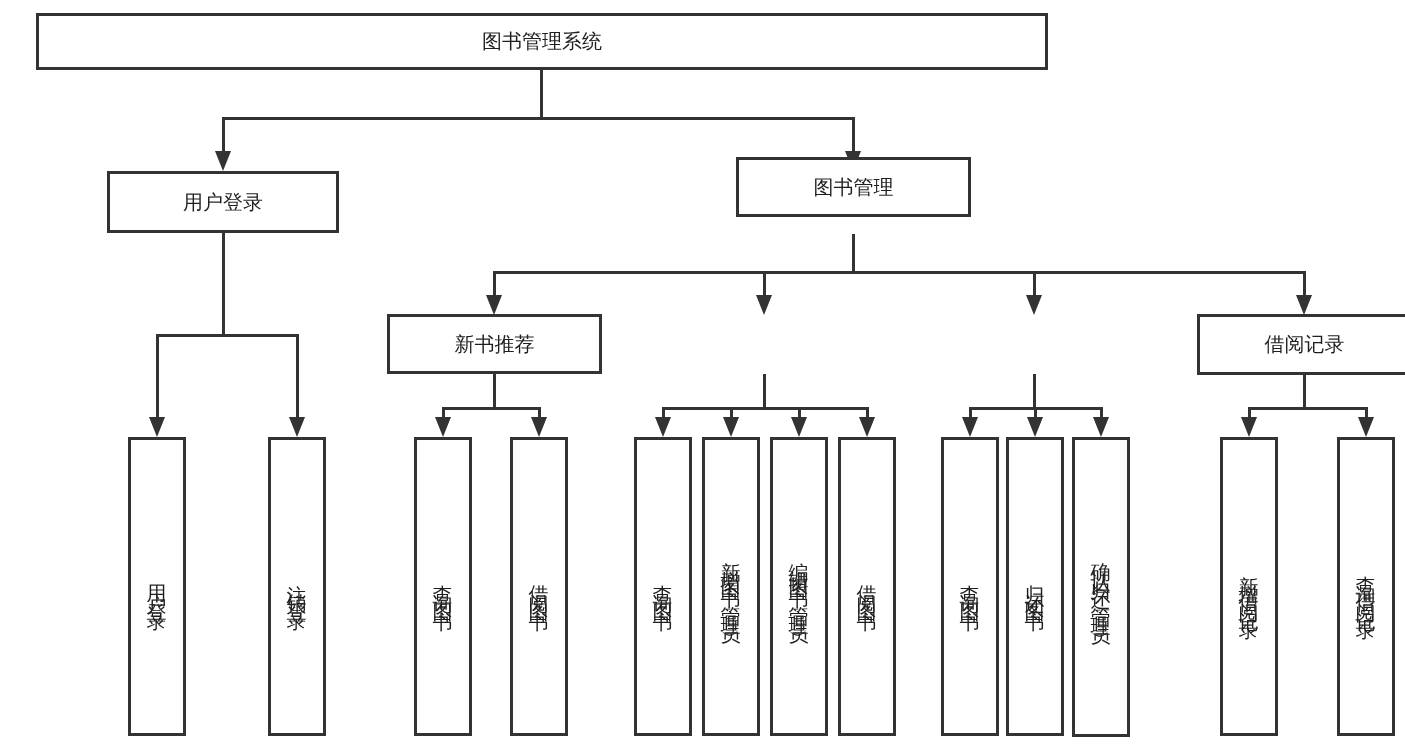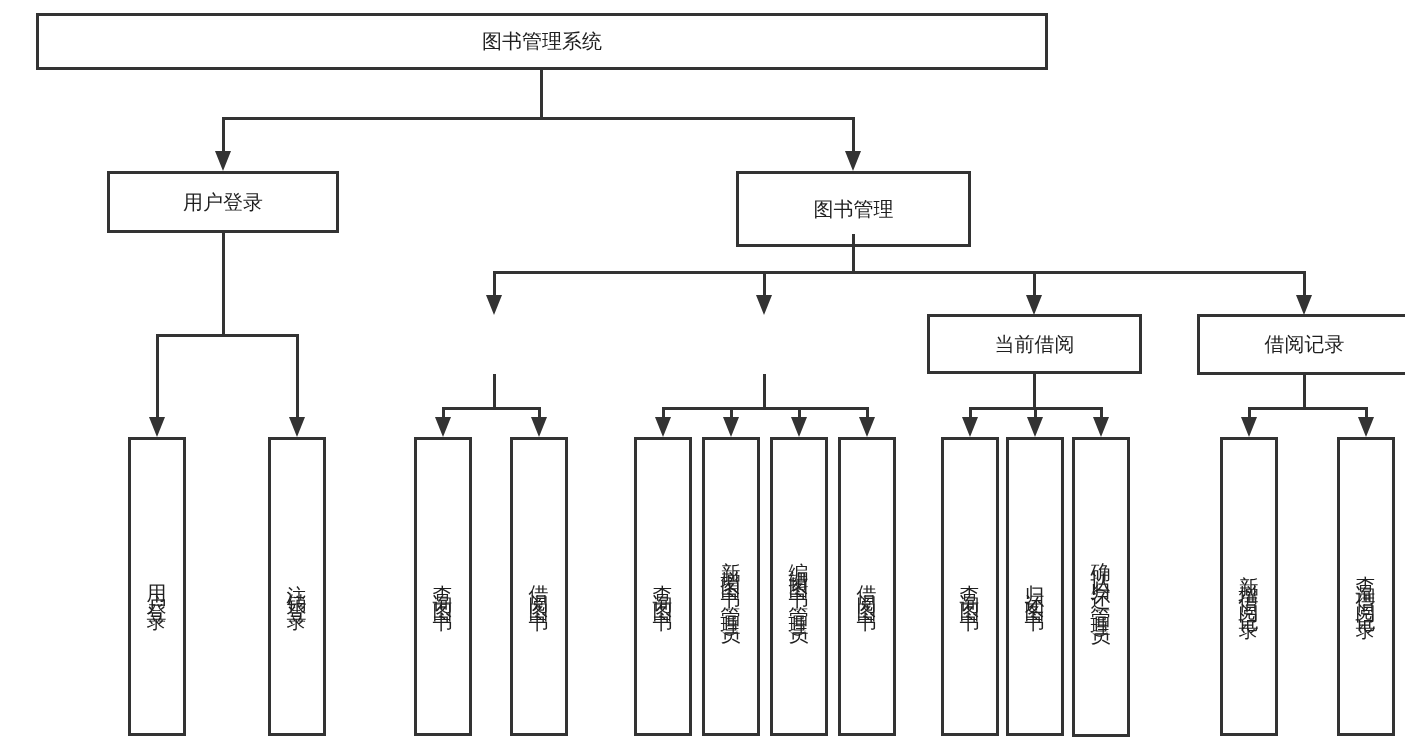--- a/index.html
+++ b/index.html
@@ -67,41 +67,41 @@
   <div class="box" style="left:12px;top:13px;width:1012px;height:57px">图书管理系统</div>
 
   <div class="vline" style="left:516px;top:70px;height:49px"></div>
   <div class="hline" style="left:198px;top:117px;width:633px"></div>
   <div class="vline" style="left:198px;top:117px;height:38px"></div>
   <div class="vline" style="left:828px;top:117px;height:38px"></div>
   <div class="arrow" style="left:191px;top:151px"></div>
   <div class="arrow" style="left:821px;top:151px"></div>
 
   <div class="box" style="left:83px;top:171px;width:232px;height:62px">用户登录</div>
-  <div class="box" style="left:712px;top:171px;width:235px;height:76px">图书管理</div>
+  <div class="box" style="left:712px;top:157px;width:235px;height:60px">图书管理</div>
 
   <div class="vline" style="left:198px;top:233px;height:103px"></div>
   <div class="hline" style="left:132px;top:334px;width:142px"></div>
   <div class="vline" style="left:132px;top:334px;height:86px"></div>
   <div class="vline" style="left:272px;top:334px;height:86px"></div>
   <div class="arrow" style="left:125px;top:417px"></div>
   <div class="arrow" style="left:265px;top:417px"></div>
 
   <div class="vline" style="left:828px;top:234px;height:39px"></div>
   <div class="hline" style="left:469px;top:271px;width:812px"></div>
   <div class="vline" style="left:469px;top:271px;height:27px"></div>
   <div class="vline" style="left:739px;top:271px;height:27px"></div>
   <div class="vline" style="left:1009px;top:271px;height:27px"></div>
   <div class="vline" style="left:1279px;top:271px;height:27px"></div>
   <div class="arrow" style="left:462px;top:295px"></div>
   <div class="arrow" style="left:732px;top:295px"></div>
   <div class="arrow" style="left:1002px;top:295px"></div>
   <div class="arrow" style="left:1272px;top:295px"></div>
 
-  <div class="box" style="left:903px;top:314px;width:215px;height:60px">当前借阅</div>
+  <div class="box" style="left:363px;top:314px;width:215px;height:60px">新书推荐</div>
   <div class="box" style="left:1173px;top:314px;width:215px;height:61px">借阅记录</div>
 
   <div class="vline" style="left:469px;top:374px;height:35px"></div>
   <div class="hline" style="left:418px;top:407px;width:99px"></div>
   <div class="vline" style="left:418px;top:407px;height:14px"></div>
   <div class="vline" style="left:514px;top:407px;height:14px"></div>
   <div class="arrow" style="left:411px;top:417px"></div>
   <div class="arrow" style="left:507px;top:417px"></div>
 
   <div class="vline" style="left:739px;top:374px;height:35px"></div>

